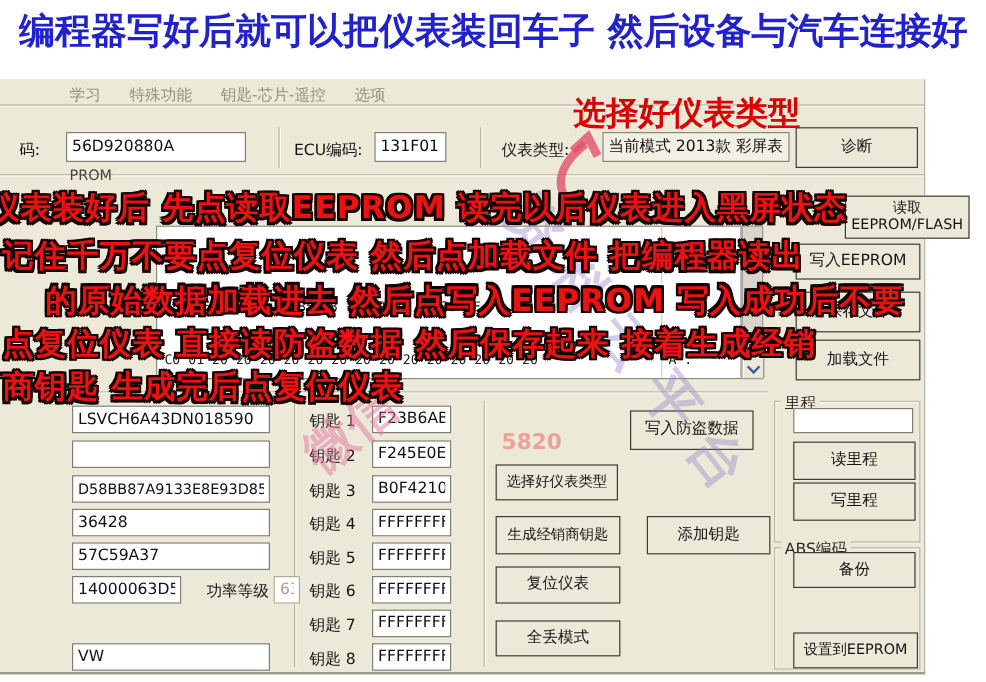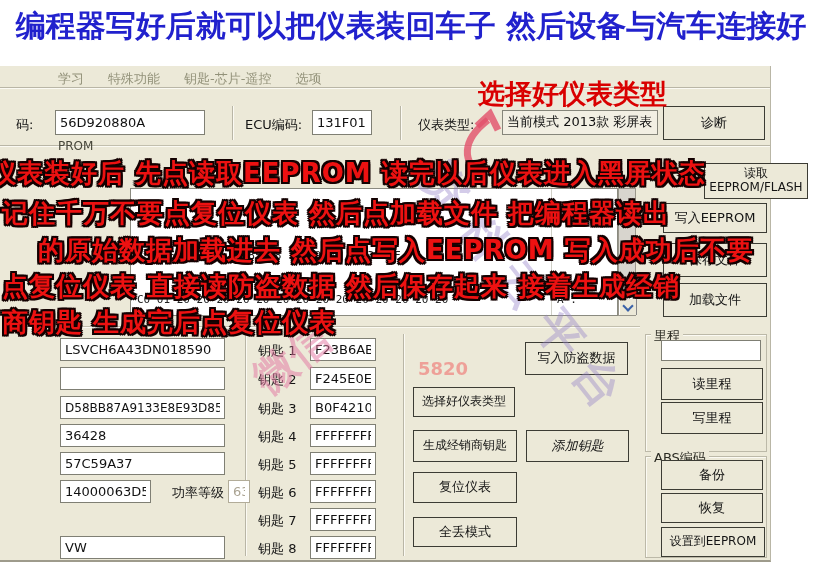--- a/index.html
+++ b/index.html
@@ -133,34 +133,33 @@
     <div class="lbl" style="left:258px;top:418px;">钥匙 6</div>
     <input class="tfield" style="left: 310px; top: 414px; width: 66px; height: 23px;" readonly="" value="FFFFFFFF">
     <div class="lbl" style="left:258px;top:446px;">钥匙 7</div>
     <input class="tfield" style="left: 310px; top: 442px; width: 66px; height: 23px;" readonly="" value="FFFFFFFF">
     <div class="lbl" style="left:258px;top:474px;">钥匙 8</div>
     <input class="tfield" style="left: 310px; top: 470px; width: 66px; height: 23px;" readonly="" value="FFFFFFFF">
 
     <div class="btn" style="left:525px;top:276px;width:103px;height:33px;">写入防盗数据</div>
     <div class="btn" style="left:413px;top:321px;width:102px;height:30px;font-size:12px;">选择好仪表类型</div>
     <div class="btn" style="left:413px;top:364px;width:104px;height:32px;font-size:12px;">生成经销商钥匙</div>
-    <div class="btn" style="left:526px;top:364px;width:103px;height:32px;font-style:italic;">添加钥匙</div>
+    <div class="btn" style="left:539px;top:364px;width:103px;height:32px;">添加钥匙</div>
     <div class="btn" style="left:413px;top:406px;width:104px;height:31px;">复位仪表</div>
     <div class="btn" style="left:413px;top:451px;width:104px;height:30px;">全丢模式</div>
 
     <div class="gbox" style="left:645px;top:268px;width:122px;height:118px;"></div>
     <div class="gboxlbl" style="left:651px;top:261px;text-align:center;">里程</div>
     <input class="tfield" style="left: 661px; top: 274px; width: 100px; height: 21px;" readonly="" value="">
     <div class="btn" style="left:661px;top:302px;width:102px;height:32px;">读里程</div>
     <div class="btn" style="left:661px;top:336px;width:102px;height:32px;">写里程</div>
 
     <div class="gbox" style="left:645px;top:390px;width:122px;height:102px;"></div>
     <div class="gboxlbl" style="left:651px;top:383px;">ABS编码</div>
     <div class="btn" style="left:661px;top:394px;width:102px;height:30px;">备份</div>
-    <div class="btn" style="left:661px;top:427px;width:102px;height:30px;">恢复</div>
     <div class="btn" style="left:661px;top:461px;width:104px;height:30px;font-size:12px;">设置到EEPROM</div>
   </div>
 
   <div class="redtitle" style="left:478px;top:76px;font-family:Liberation Mono, monospace;">选择好仪表类型</div>
   <svg class="arrow" style="left:430px;top:100px;" width="110" height="90">
     <path d="M 55 78 C 30 62, 32 40, 58 20" stroke="rgba(226,80,106,0.8)" stroke-width="7" fill="none"></path>
     <path d="M 47 26 L 60 14 L 68 30" stroke="rgba(226,80,106,0.8)" stroke-width="7" fill="none"></path>
   </svg>
   <div class="redline" style="left:-10px;top:156px;">仪表装好后 先点读取EEPROM 读完以后仪表进入黑屏状态</div>
   <div class="redline" style="left:2px;top:196px;">记住千万不要点复位仪表 然后点加载文件 把编程器读出</div>

